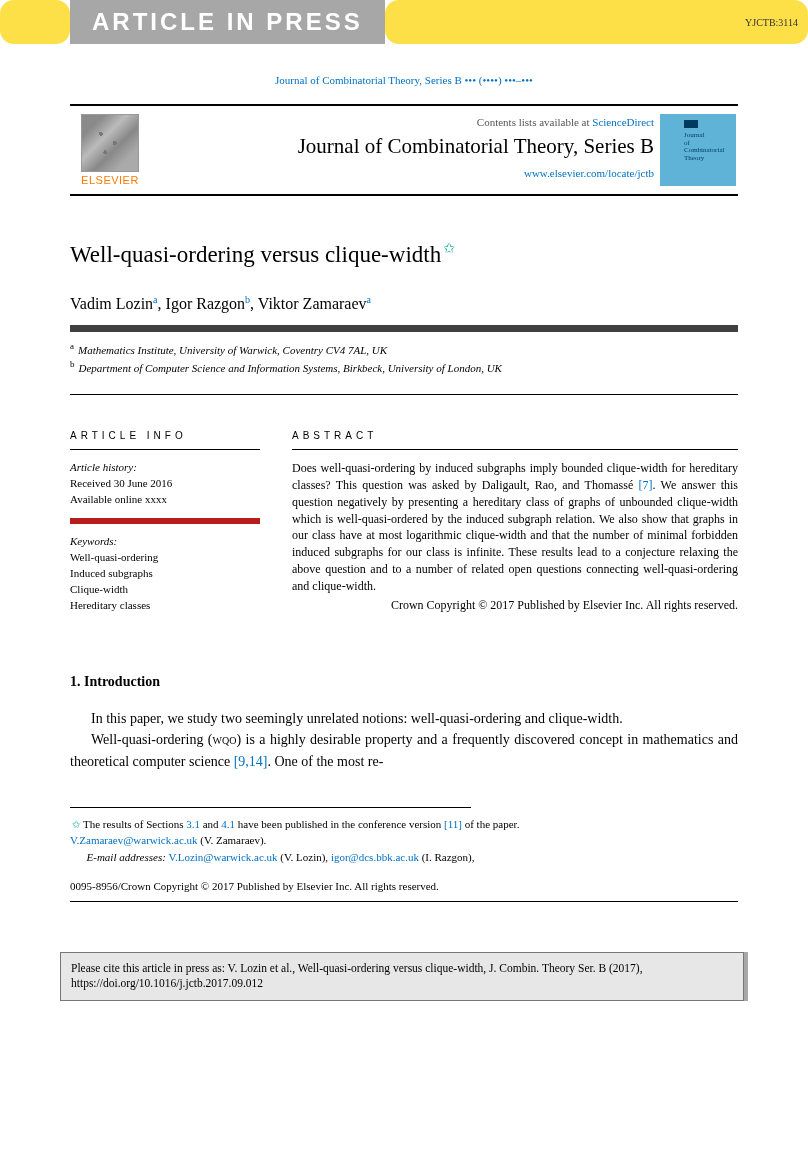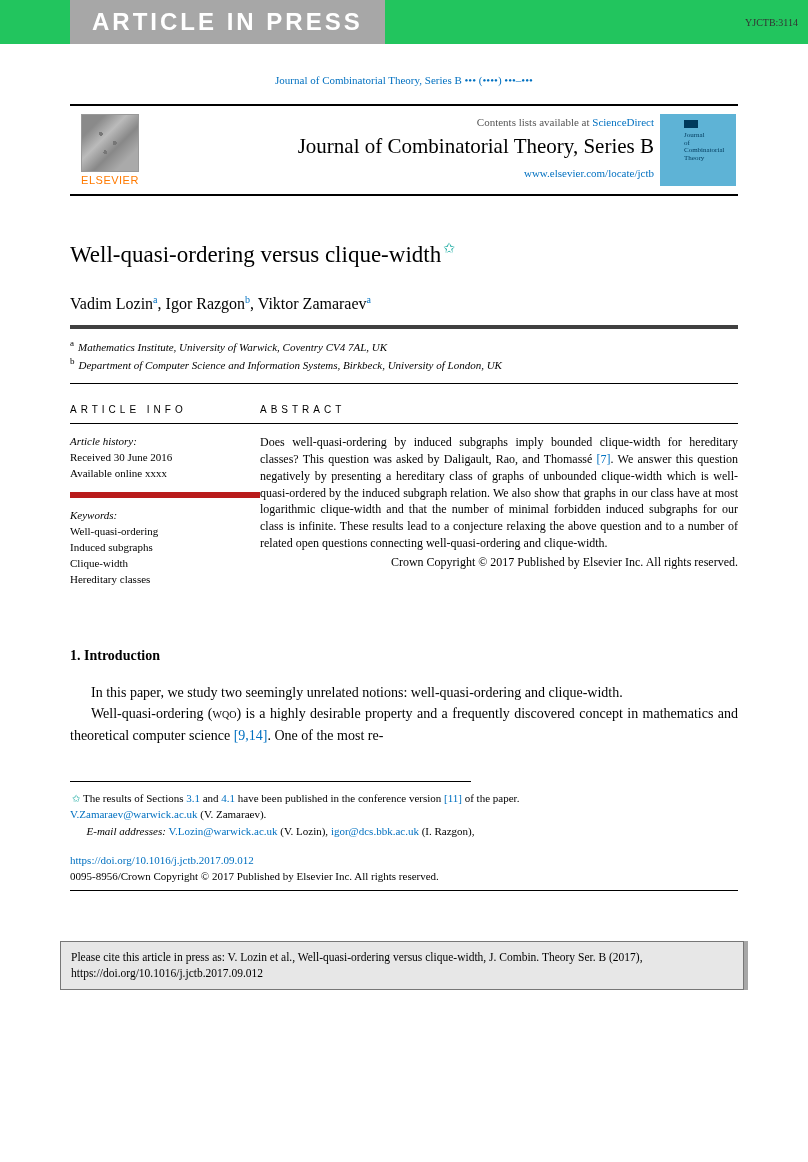--- a/index.html
+++ b/index.html
@@ -10,22 +10,23 @@
     margin: 0 auto;
     font-size: 13px;
     color: #000;
   }
   .top-banner {
     display: flex;
     align-items: center;
     height: 44px;
   }
   .banner-left, .banner-right {
-    background: #22c55e;
+    background: #fde047;
     height: 100%;
+    border-radius: 14px;
   }
   .banner-left { width: 70px; }
   .banner-right { flex: 1; display: flex; align-items: center; justify-content: flex-end; padding-right: 10px; font-size: 10px; color: #333; }
   .banner-center {
     background: #a7a7a7;
     color: #fff;
     font-weight: bold;
     font-size: 24px;
     letter-spacing: 3px;
     padding: 0 22px;
@@ -106,35 +107,36 @@
   .article-title {
     font-size: 23px;
     font-weight: normal;
     font-family: 'Times New Roman', serif;
     margin-bottom: 26px;
   }
   .star { color: #13a89e; font-size: 14px; vertical-align: super; margin-left: 2px; }
   .authors {
     font-size: 16px;
     padding-bottom: 12px;
-    border-bottom: 4px solid #404040;
+    border-bottom: 7px solid #404040;
     margin-bottom: 8px;
   }
   .sup { color: #0070c0; font-size: 10px; vertical-align: super; }
   .affiliations {
     font-style: italic;
     font-size: 11px;
     line-height: 1.5;
-    padding-bottom: 10px;
+    padding-bottom: 18px;
     border-bottom: 1px solid #000;
-    margin-bottom: 20px;
+    margin-bottom: 35px;
   }
   .aff-sup { font-size: 9px; vertical-align: super; font-style: normal; margin-right: 4px; }
   .info-abstract {
     display: flex;
+    gap: 32px;
     margin-bottom: 60px;
   }
   .info-col { width: 190px; font-size: 11px; }
   .abs-col { flex: 1; font-size: 12px; }
   .sec-head {
     letter-spacing: 4px;
     font-size: 10px;
     padding-bottom: 8px;
     border-bottom: 1px solid #000;
     margin-bottom: 10px;
@@ -280,19 +282,18 @@
       <span class="blue">V.Zamaraev@warwick.ac.uk</span><span> (V. Zamaraev).</span>
     </div>
     <div style="padding-left:1.5em;">
       <span style="font-style:italic">E-mail addresses:</span>
       <span class="blue">V.Lozin@warwick.ac.uk</span><span> (V. Lozin), </span>
       <span class="blue">igor@dcs.bbk.ac.uk</span><span> (I. Razgon),</span>
     </div>
   </div>
 
   <div class="doi-block">
-    <div class="blue">https://doi.org/10.1016/j.jctb.2017.09.012</div>
     <div>0095-8956/Crown Copyright © 2017 Published by Elsevier Inc. All rights reserved.</div>
   </div>
 
 </div>
 
 <div class="bottom-box">Please cite this article in press as: V. Lozin et al., Well-quasi-ordering versus clique-width, J. Combin. Theory Ser. B (2017), https://doi.org/10.1016/j.jctb.2017.09.012</div>
 
 </body></html>

